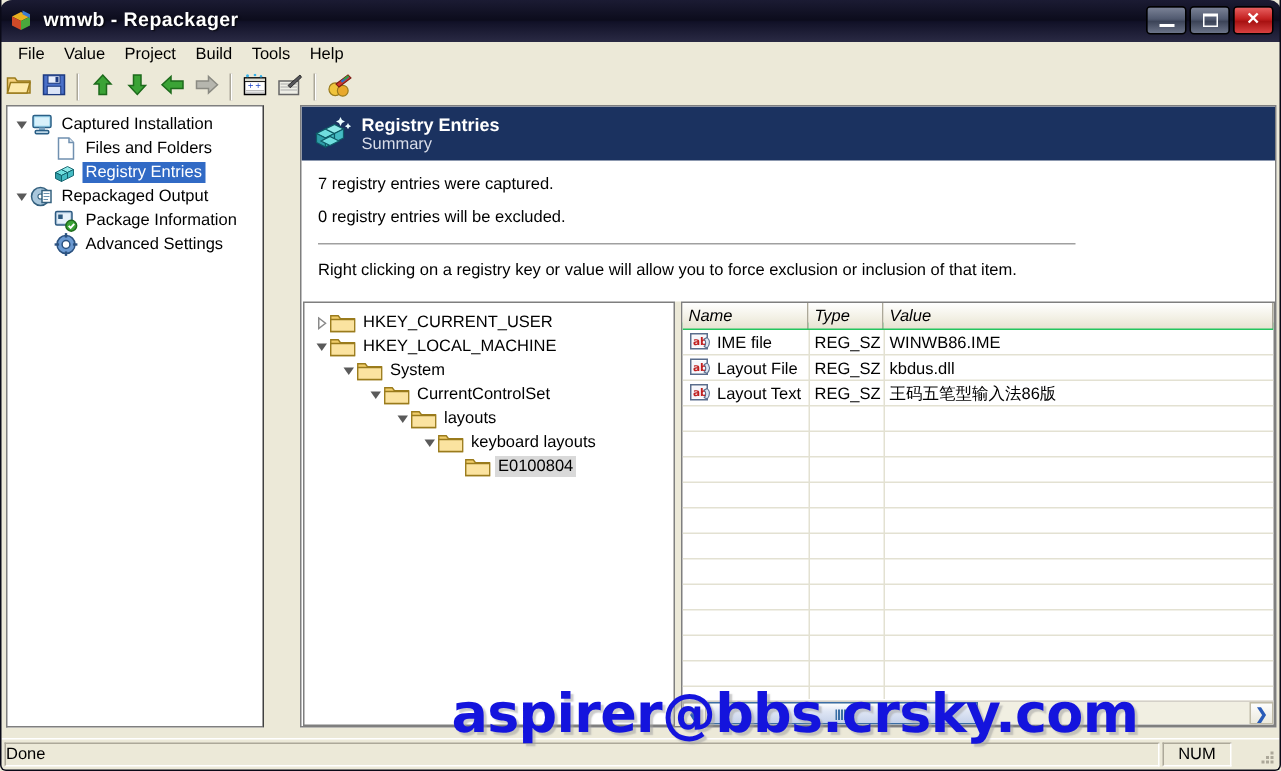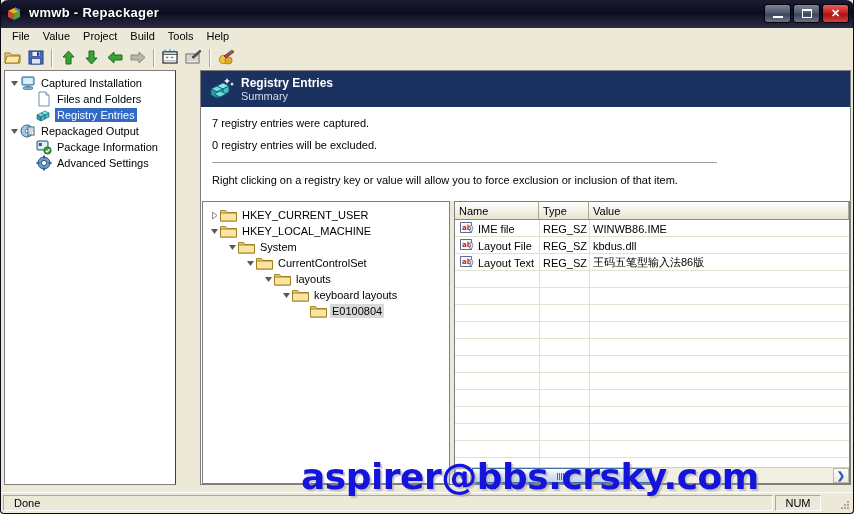--- a/index.html
+++ b/index.html
@@ -291,20 +291,21 @@
     overflow: hidden;
   }
   .lv-header {
     position: absolute;
     left: 0; top: 0;
     width: 100%; height: 18px;
     background: #ece9d8;
     border-bottom: 5px solid #22c55e;
     box-sizing: border-box;
     display: flex;
+    font-style: italic;
   }
   .lv-col {
     height: 17px;
     border-right: 1px solid #aca899;
     box-sizing: border-box;
     font-size: 11px;
     color: #000;
     display: flex;
     align-items: center;
     padding-left: 4px;
@@ -423,21 +424,21 @@
     position: absolute;
     top: 2px; height: 16px;
     border: 1px solid #aca899;
     border-right-color: #fff;
     border-bottom-color: #fff;
     box-sizing: border-box;
     font-size: 11px;
     color: #000;
     display: flex;
     align-items: center;
-    padding-left: 10px;
+    padding-left: 0;
   }
   .sb-grip {
     position: absolute;
     right: 2px; bottom: 1px;
     width: 13px; height: 13px;
   }
   .frame-edge {
     position: absolute;
     left: 0; top: 0;
     width: 854px; height: 514px;

